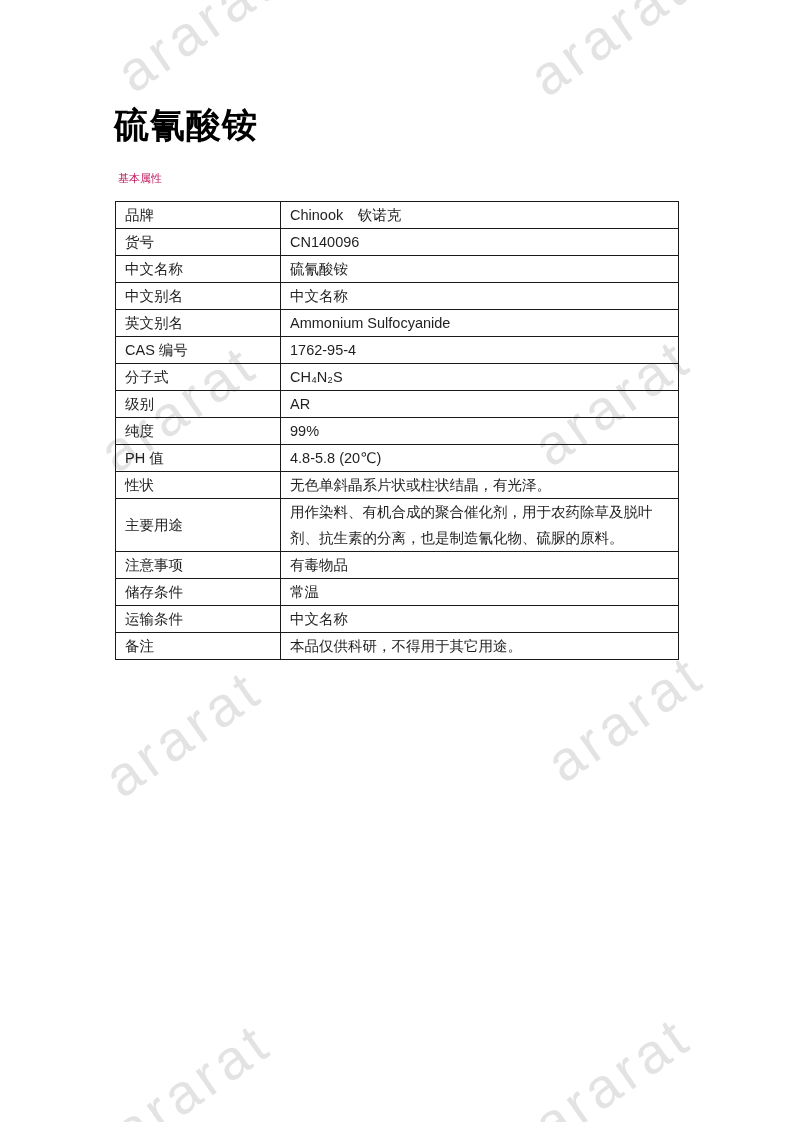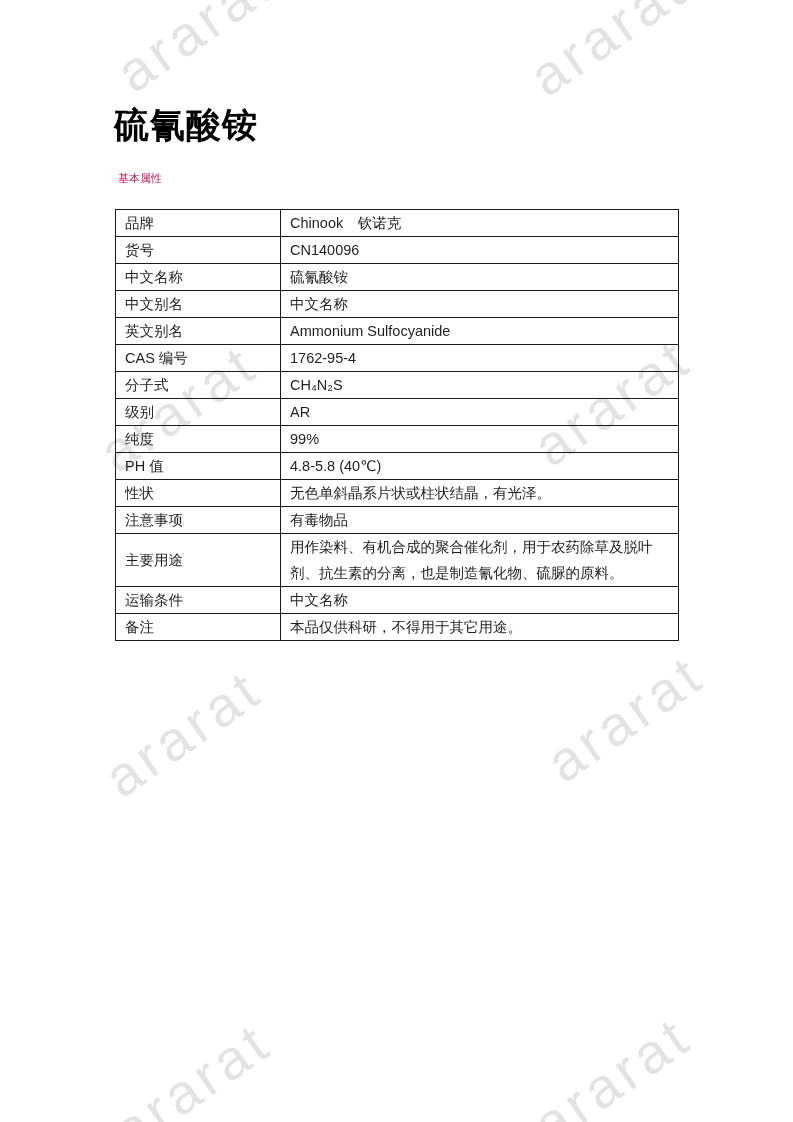--- a/index.html
+++ b/index.html
@@ -50,21 +50,21 @@
     position: absolute;
     left: 118px;
     top: 171px;
     font-size: 11px;
     color: #be185d;
   }
 
   table.props {
     position: absolute;
     left: 115px;
-    top: 209px;
+    top: 201px;
     width: 564px;
     border-collapse: collapse;
     table-layout: fixed;
   }
   table.props td {
     border: 1px solid #1a1a1a;
     font-size: 14.5px;
     color: #1f1f1f;
     height: 26px;
     line-height: 26px;
@@ -127,33 +127,37 @@
         <tr>
           <td class="label-cell">级别</td>
           <td class="value-cell">AR</td>
         </tr>
         <tr>
           <td class="label-cell">纯度</td>
           <td class="value-cell">99%</td>
         </tr>
         <tr>
           <td class="label-cell">PH 值</td>
-          <td class="value-cell">4.8-5.8 (40℃)</td>
+          <td class="value-cell">4.8-5.8 (20℃)</td>
         </tr>
         <tr>
           <td class="label-cell">性状</td>
           <td class="value-cell">无色单斜晶系片状或柱状结晶，有光泽。</td>
         </tr>
         <tr>
+          <td class="label-cell">主要用途</td>
+          <td class="value-cell">用作染料、有机合成的聚合催化剂，用于农药除草及脱叶剂、抗生素的分离，也是制造氰化物、硫脲的原料。</td>
+        </tr>
+        <tr>
           <td class="label-cell">注意事项</td>
           <td class="value-cell">有毒物品</td>
         </tr>
         <tr>
-          <td class="label-cell">主要用途</td>
-          <td class="value-cell">用作染料、有机合成的聚合催化剂，用于农药除草及脱叶剂、抗生素的分离，也是制造氰化物、硫脲的原料。</td>
+          <td class="label-cell">储存条件</td>
+          <td class="value-cell">常温</td>
         </tr>
         <tr>
           <td class="label-cell">运输条件</td>
           <td class="value-cell">中文名称</td>
         </tr>
         <tr>
           <td class="label-cell">备注</td>
           <td class="value-cell">本品仅供科研，不得用于其它用途。</td>
         </tr>
       </tbody>

